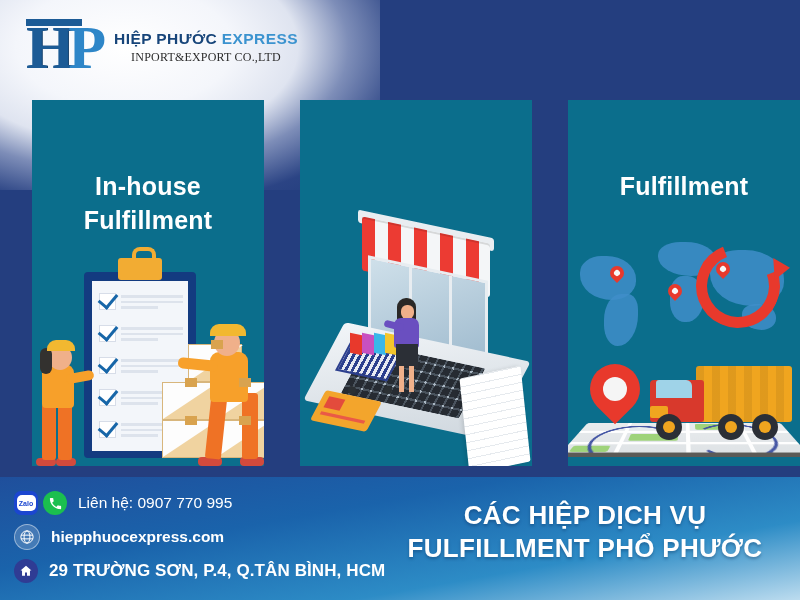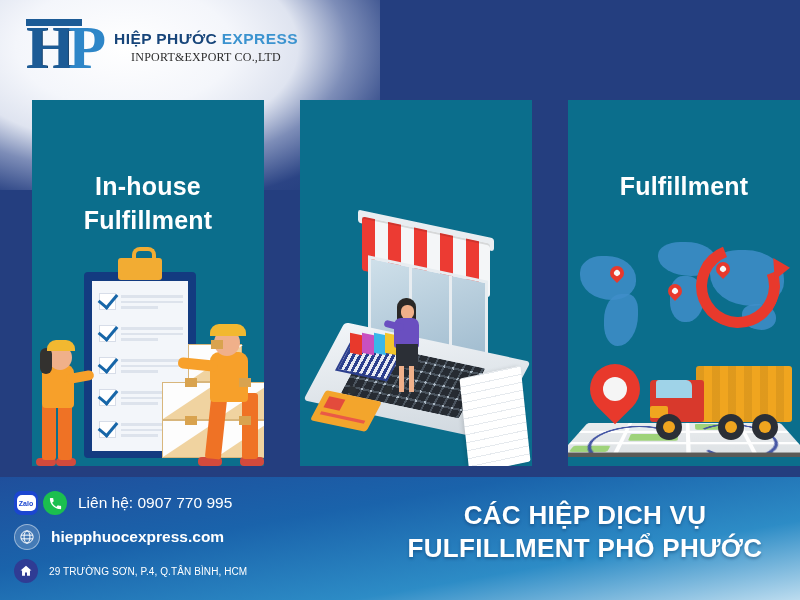--- a/index.html
+++ b/index.html
@@ -150,21 +150,21 @@
   .ic{width:24px;height:24px;border-radius:7px;display:flex;align-items:center;justify-content:center;flex:none;}
   .ic-zalo{background:#1b46d0;border-radius:7px;position:relative;}
   .zbub{width:19px;height:16px;background:#fff;border-radius:5px;display:flex;align-items:center;justify-content:center;}
   .zbub span{font-size:7px;font-weight:bold;color:#1b46d0;font-family:"Liberation Sans",sans-serif;}
   .ic-phone{background:#1bbf4f;border-radius:50%;margin-left:5px;}
   .ic-globe{background:rgba(255,255,255,.18);border:1px solid rgba(255,255,255,.45);border-radius:50%;}
   .ic-home{background:#2f3c94;border-radius:50%;}
   .ctext{color:#fff;margin-left:11px;white-space:nowrap;}
   .t-phone{font-size:15.5px;font-weight:normal;}
   .t-web{font-size:15.5px;font-weight:bold;}
-  .t-addr{font-size:10px;font-weight:normal;letter-spacing:.1px;}
+  .t-addr{font-size:17px;font-weight:bold;letter-spacing:.1px;}
 
   .headline{
     position:absolute;right:20px;top:22px;width:390px;text-align:center;
     color:#ffffff;font-size:26px;font-weight:bold;line-height:1.28;letter-spacing:.3px;
     text-shadow:0 2px 3px rgba(10,40,80,.35);
   }
 </style>
 </head>
 <body>
 

